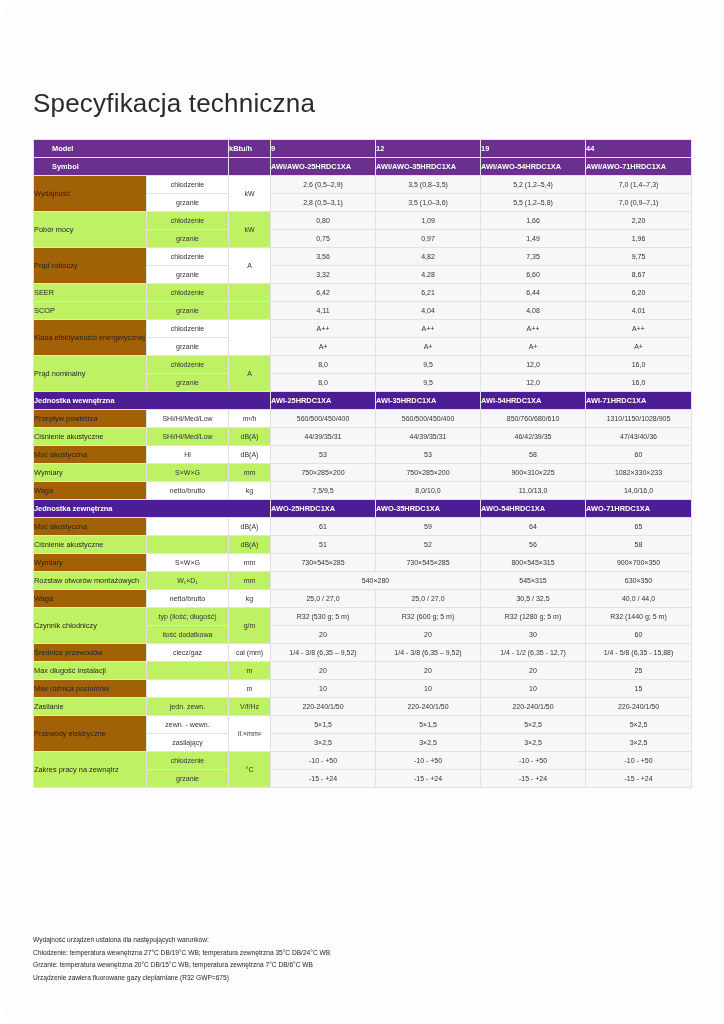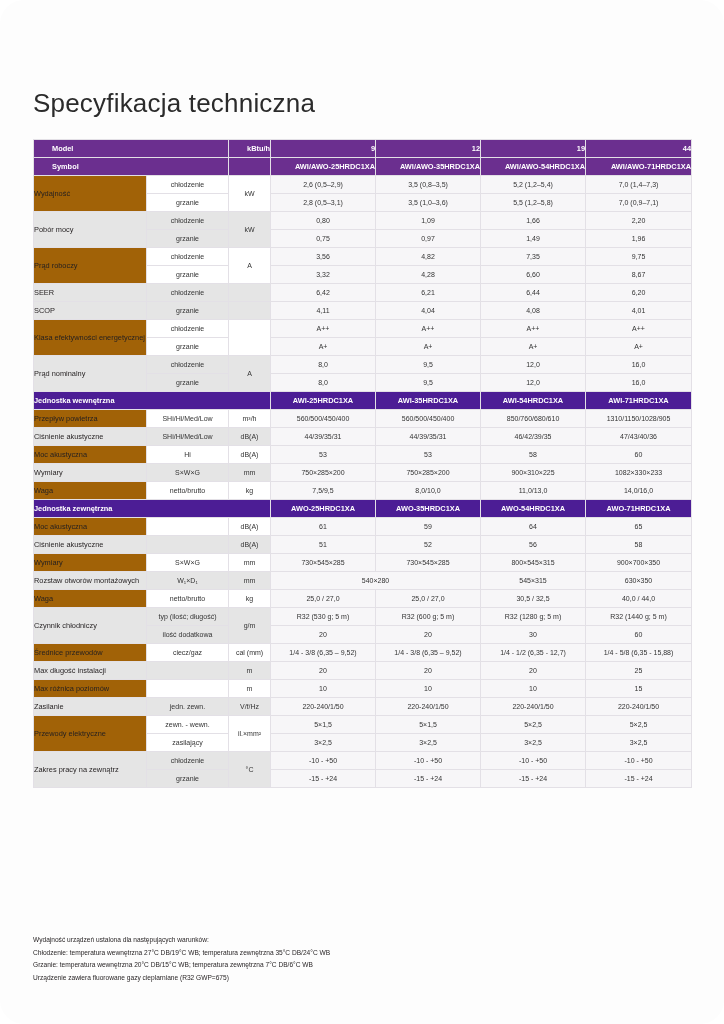--- a/index.html
+++ b/index.html
@@ -50,32 +50,31 @@
     background: #6b2f8f;
     color: #ffffff;
     font-weight: bold;
     height: 17px;
   }
   .hdr.left {
     text-align: left;
     padding-left: 18px;
   }
   .hdr.ctr {
-    text-align: right;
+    text-align: left;
   }
   .sec {
     background: #4c1d95;
     color: #ffffff;
     font-weight: bold;
     height: 17px;
     text-align: left;
     padding-left: 7px;
   }
   .sec.ctr {
-    text-align: center;
     padding-left: 0;
   }
   .lbl {
     text-align: left;
     padding-left: 7px;
     background: #a16207;
     height: 17px;
     font-size: 7.4px;
     color: #231f20;
   }
@@ -94,21 +93,21 @@
     color: #333;
   }
   .val {
     text-align: center;
     background: #f7f6f8;
     height: 17px;
     font-size: 7px;
     color: #333;
   }
   .lbl.shade, .sub.shade, .unit.shade {
-    background: #e5e5e5;
+    background: #bef264;
   }
   .notes {
     position: absolute;
     left: 33px;
     top: 934px;
     width: 660px;
     font-size: 6.6px;
     line-height: 12.6px;
     color: #231f20;
   }

